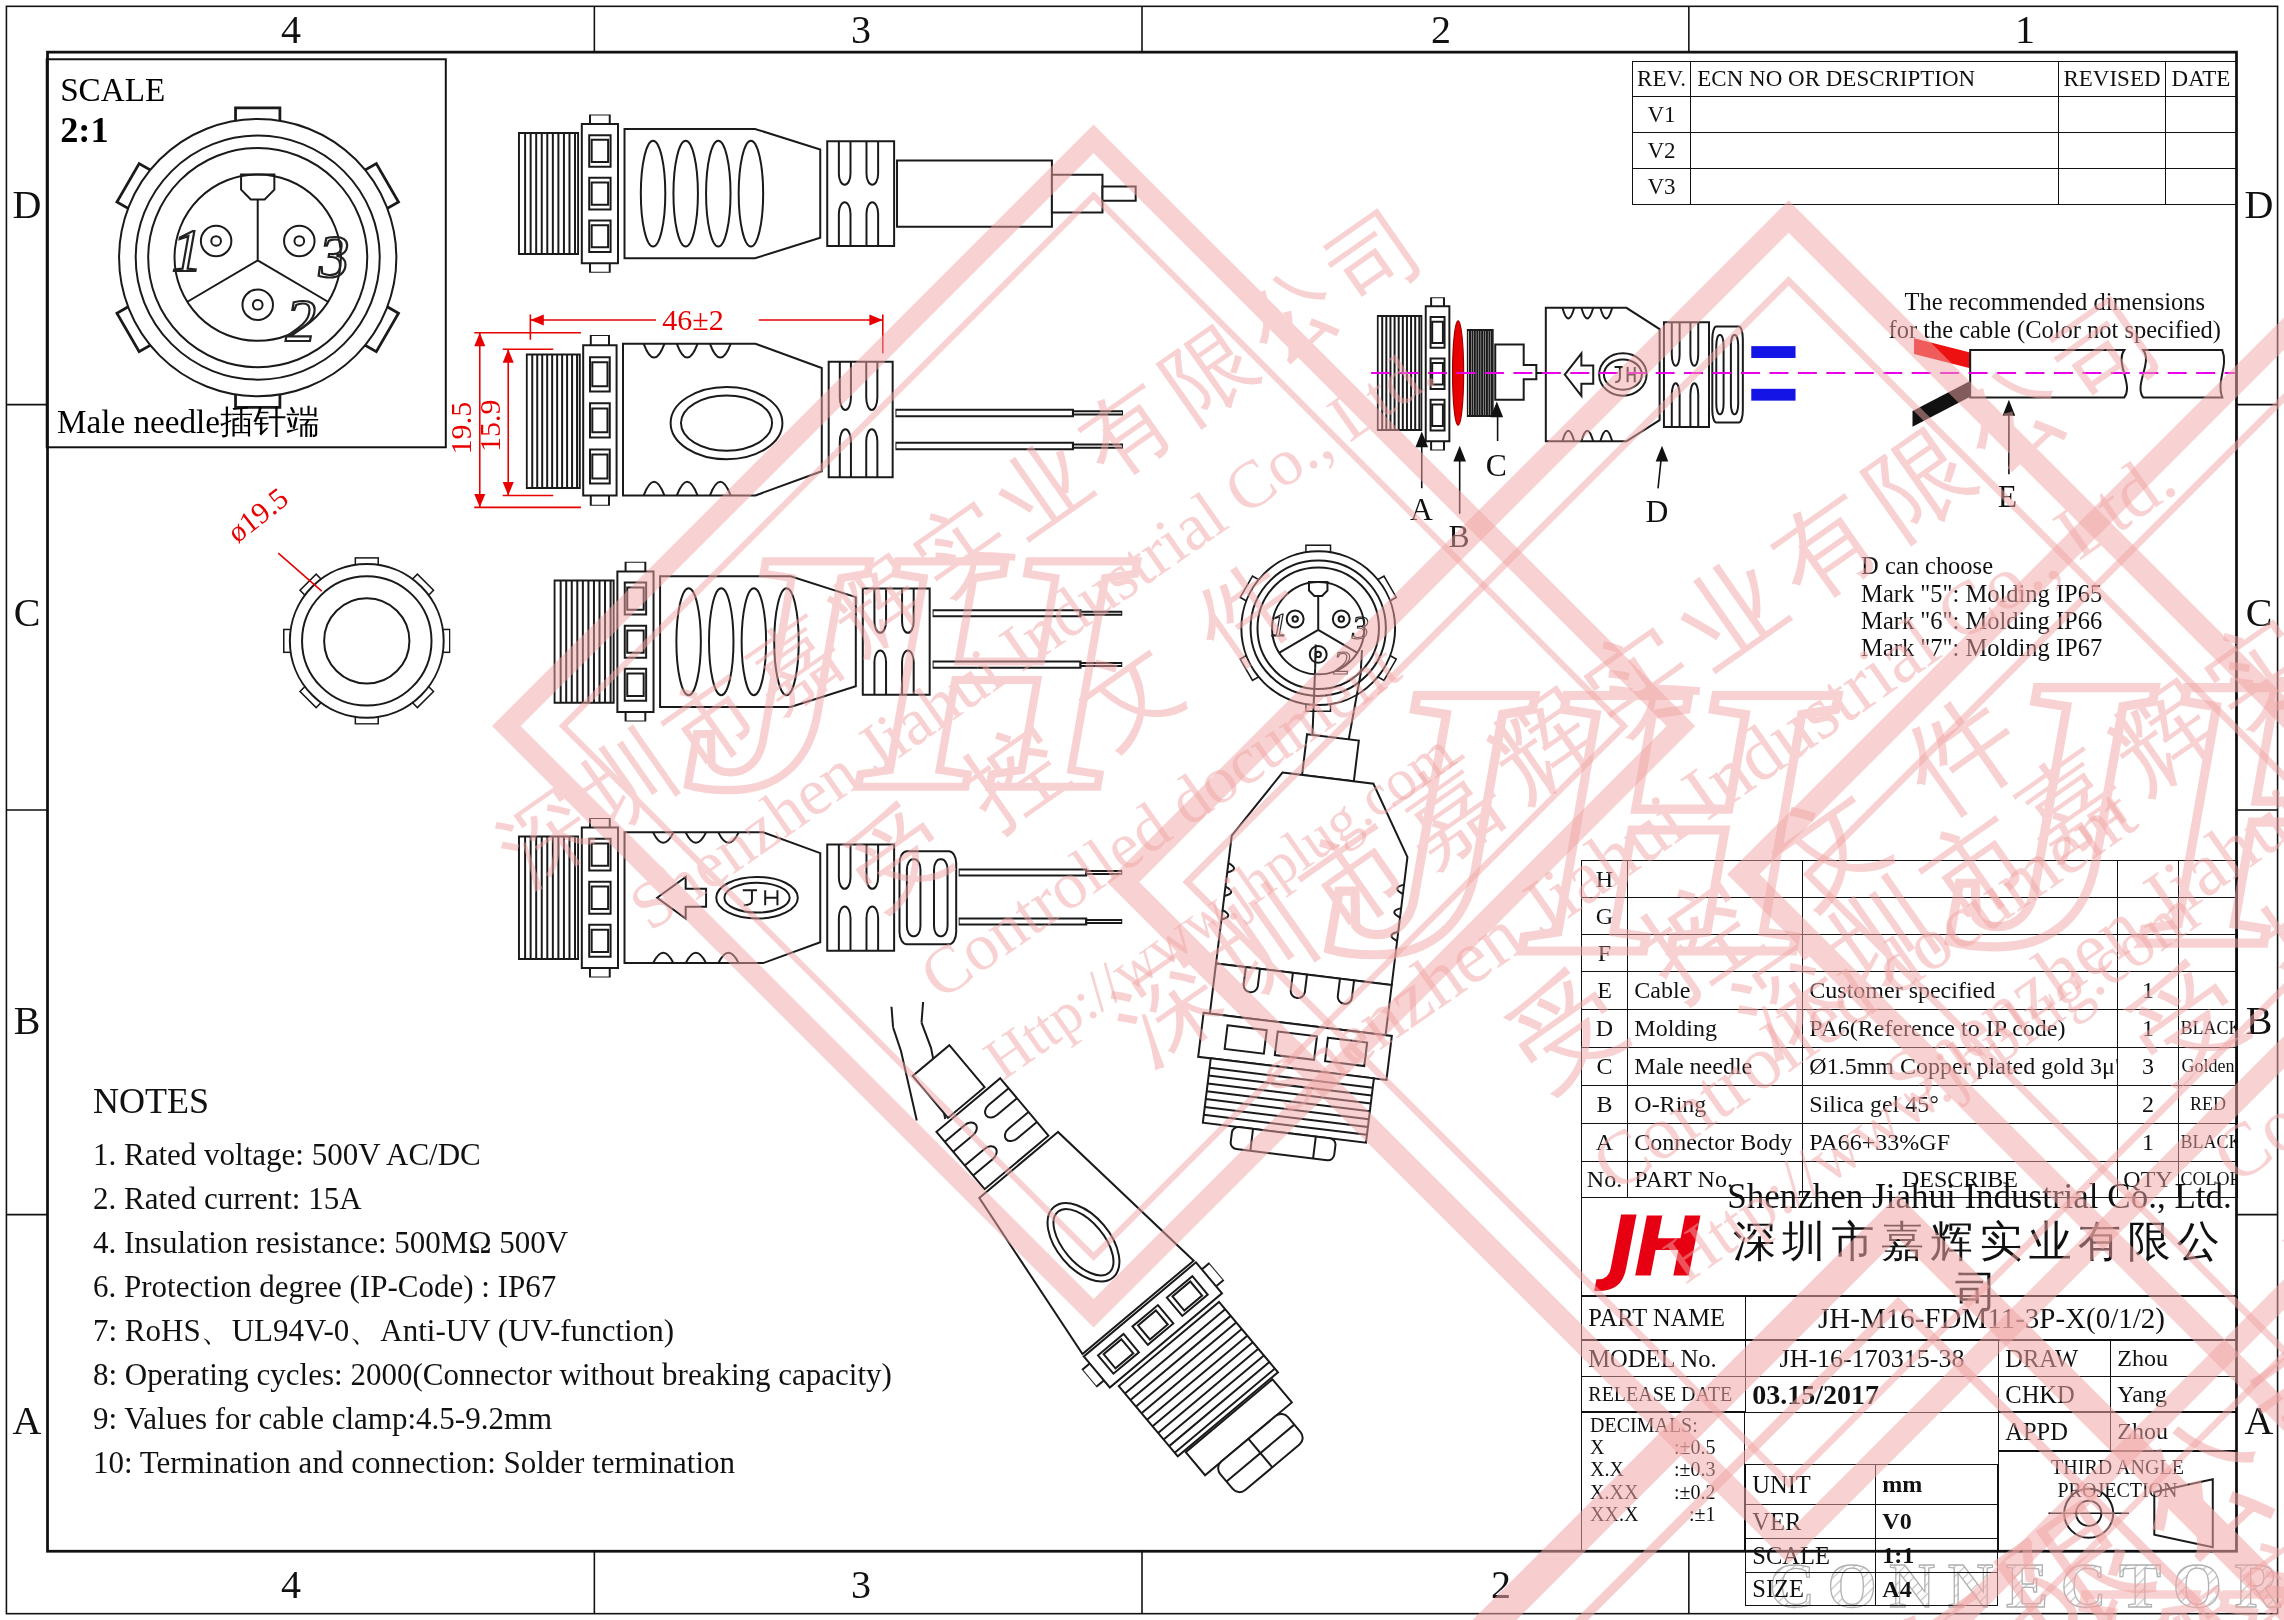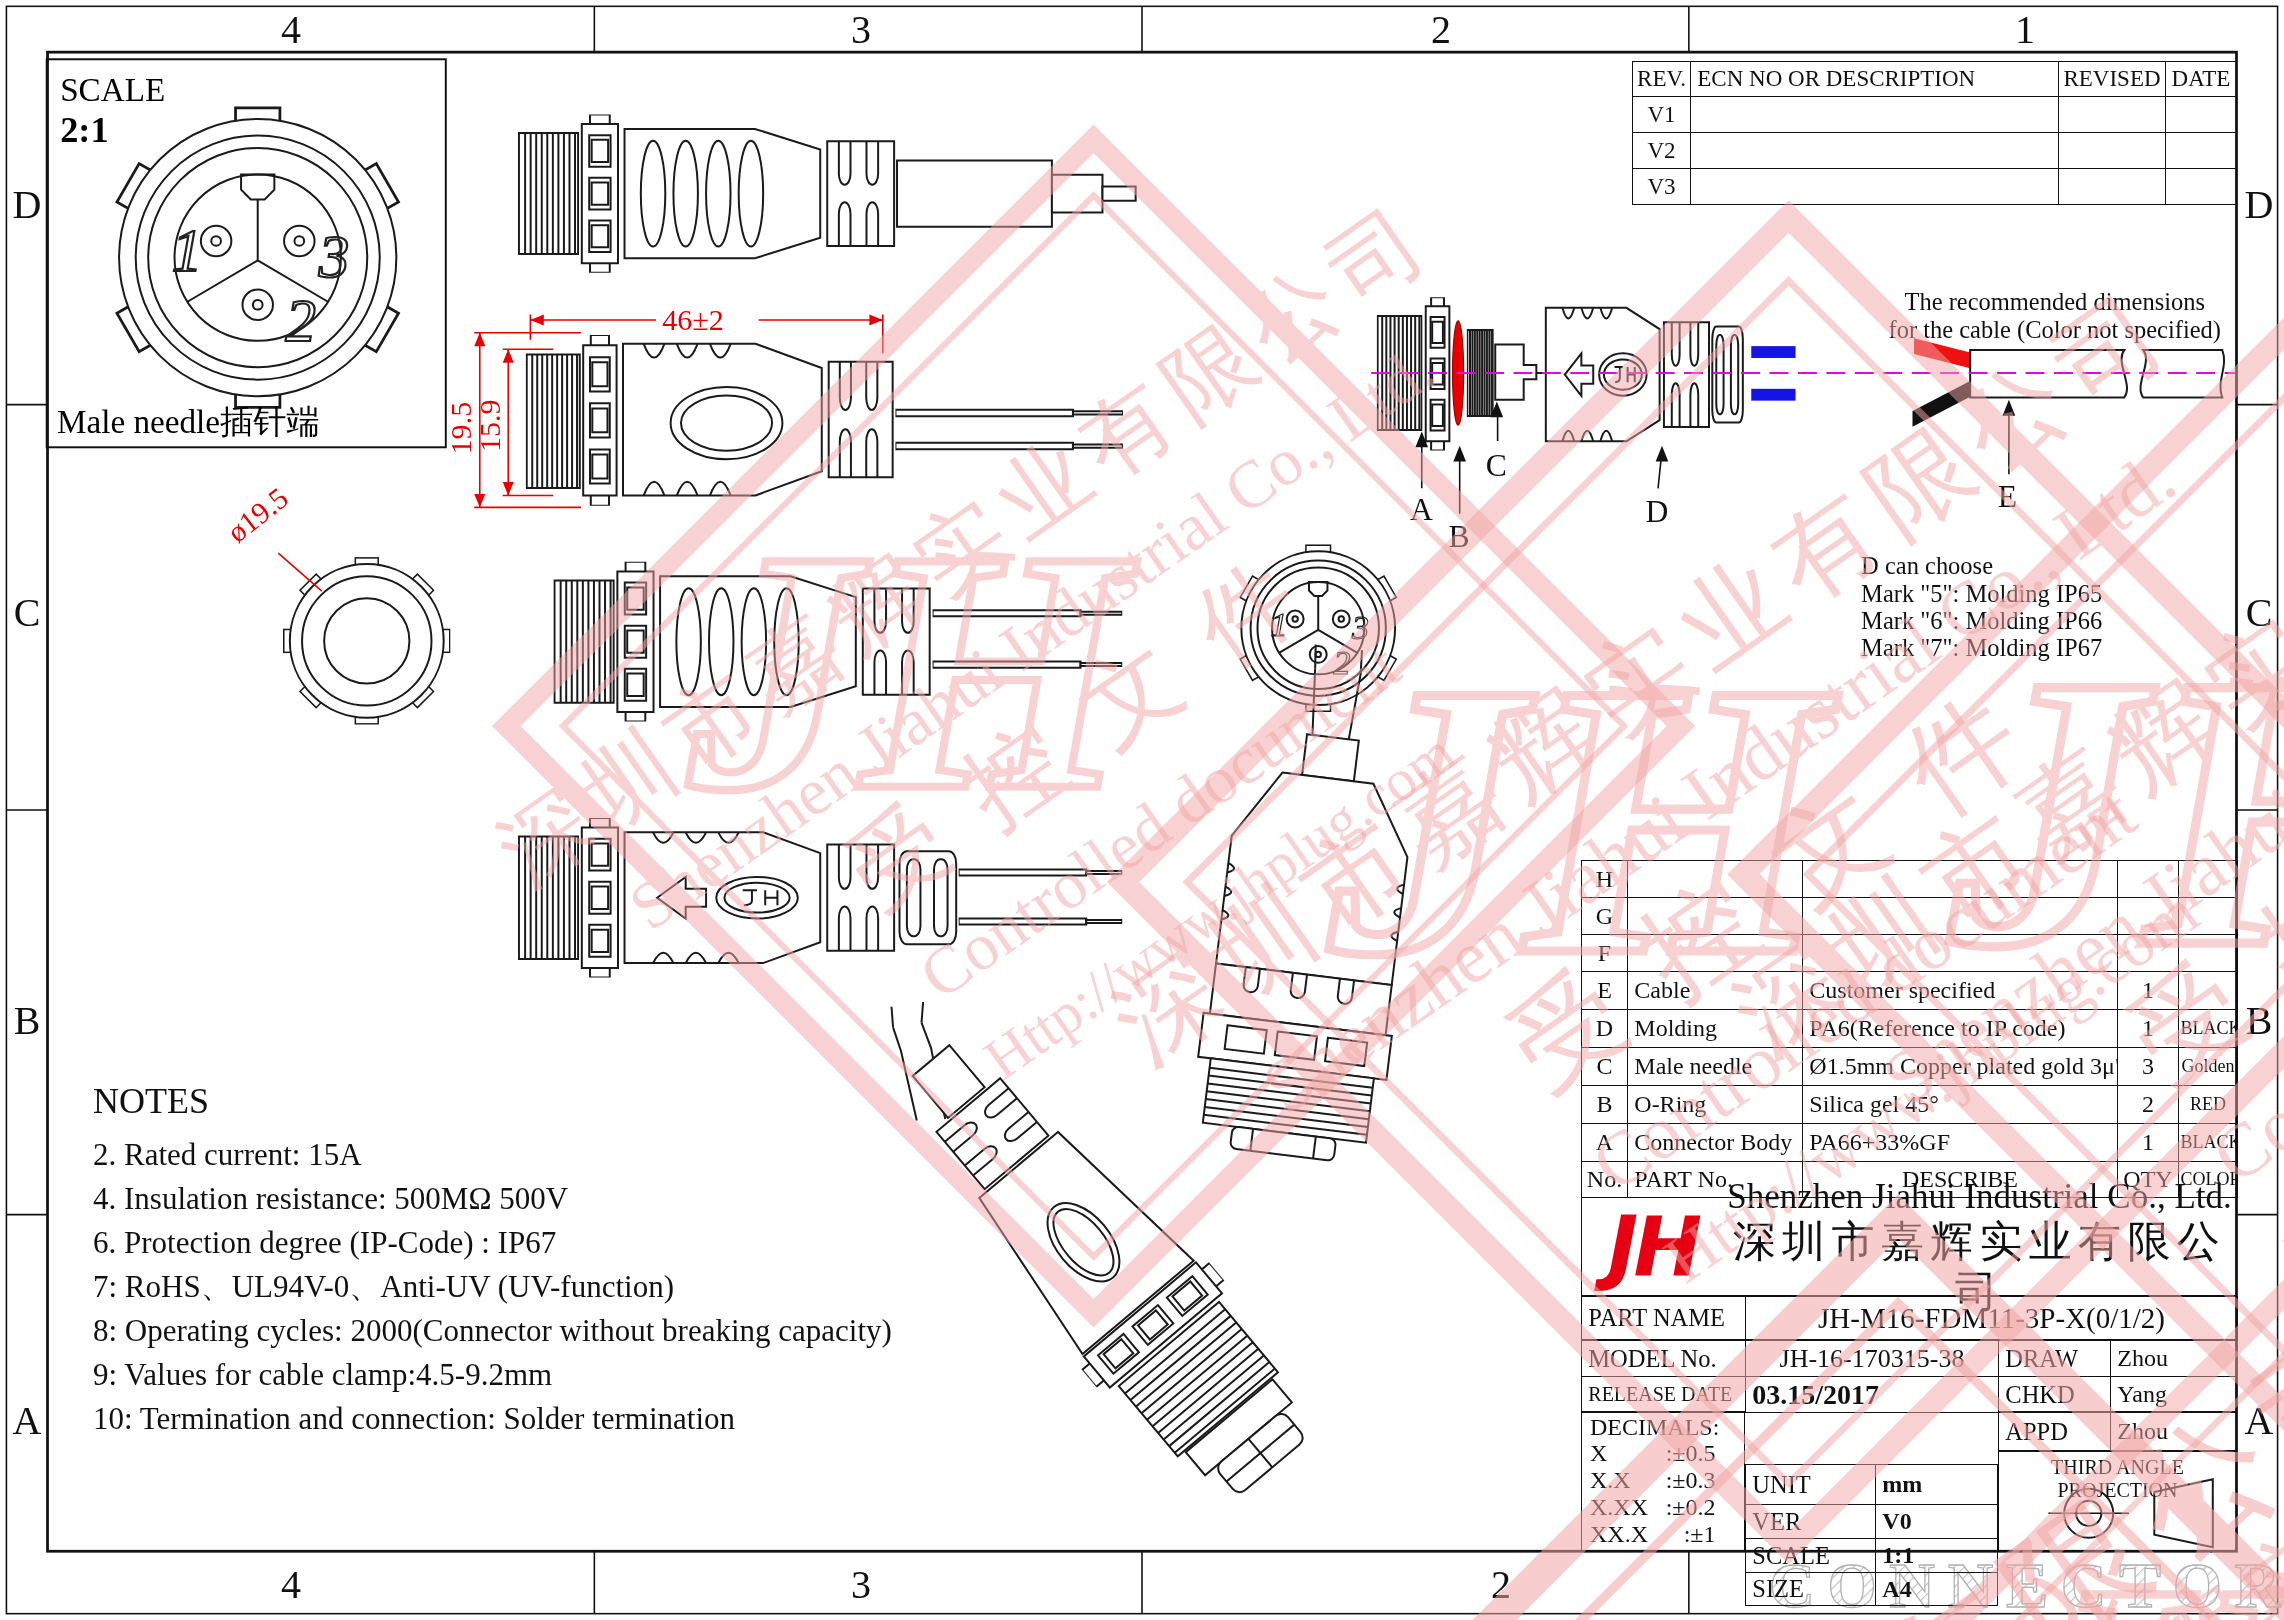--- a/index.html
+++ b/index.html
@@ -14,21 +14,21 @@
   .rev-table td{font-size:23px}
   .bom td{font-size:24px}
   .bom .colr{font-size:18px;text-align:center;padding:0 1.6px}
   .tb-label{font-size:24.5px}
   .bold{font-weight:bold}
   .logo-box{display:flex;align-items:center;border:1.6px solid #111;background:transparent}
   .jh-logo{font-family:"DejaVu Sans",sans-serif;font-style:italic;font-weight:900;font-size:82px;color:#e60012;width:141px;text-align:center;letter-spacing:-4.7px;flex:none}
   .co-lines{flex:1;text-align:center;line-height:1.15}
   .co-en{font-size:35px}
   .co-cn{font-size:43px;letter-spacing:6.3px}
-  .dec-cell{border:1.6px solid #111;padding:1.6px 8px 0 8px;font-size:24px;line-height:1.12}
+  .dec-cell{border:1.6px solid #111;padding:1.6px 8px 0 8px;font-size:20px;line-height:1.12}
   .dec-row{display:flex}
   .dec-row .dv{margin-left:auto;padding-right:20.5px}
   .proj-box{border:1.6px solid #111;text-align:center}
   .proj-box .pt{font-size:20px;margin-top:4.7px}
   .notes{position:absolute;left:93px;top:1080px;width:948px}
   .notes .nt{font-size:36px;margin-bottom:11px}
   .notes .note{font-size:31px;height:44px;line-height:44px;white-space:nowrap}
   
   .ol{fill:#fff;stroke:#1a1a1a;stroke-width:2px;vector-effect:non-scaling-stroke}
   .ln{fill:none;stroke:#1a1a1a;stroke-width:2px;vector-effect:non-scaling-stroke}
@@ -363,20 +363,21 @@
         <td class="c">V3</td>
         <td></td>
         <td></td>
         <td></td>
       </tr>
 </tbody>
   </table>
 
 <div class="notes">
   <div class="nt">NOTES</div>
+  <div class="note">1. Rated voltage: 500V AC/DC</div>
   <div class="note">2. Rated current: 15A</div>
   <div class="note">4. Insulation resistance: 500MΩ 500V</div>
   <div class="note">6. Protection degree (IP-Code) : IP67</div>
   <div class="note">7: RoHS、UL94V-0、Anti-UV (UV-function)</div>
   <div class="note">8: Operating cycles: 2000(Connector without breaking capacity)</div>
   <div class="note">9: Values for cable clamp:4.5-9.2mm</div>
   <div class="note">10: Termination and connection: Solder termination</div>
 </div>
 
 <table class="abs bom" style="left:1581px;top:860px;width:656px;z-index:2">

